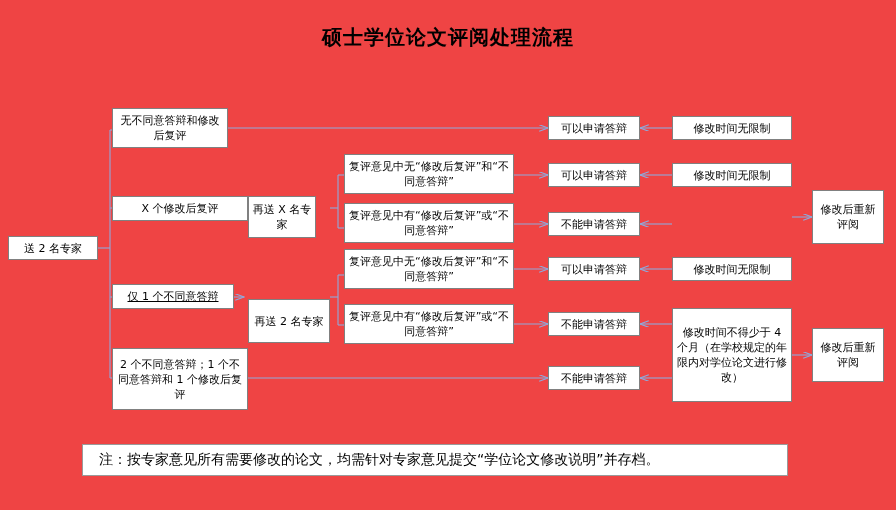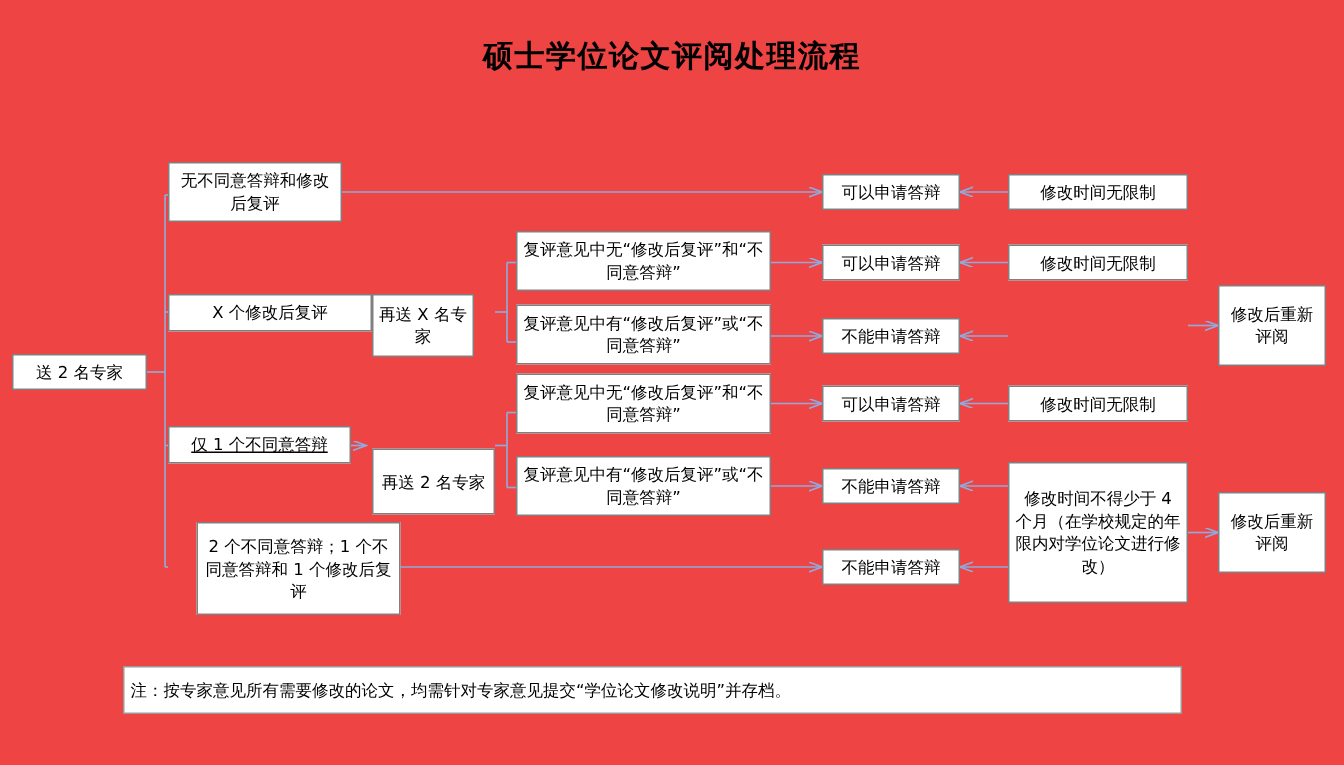--- a/index.html
+++ b/index.html
@@ -58,22 +58,22 @@
     position: absolute;
     left: 82px;
     top: 444px;
     width: 706px;
     height: 32px;
     box-sizing: border-box;
     border: 1px solid #9a9a9a;
     background: #ffffff;
     display: flex;
     align-items: center;
-    padding-left: 4px;
-    font-size: 11px;
+    padding-left: 16px;
+    font-size: 14px;
     color: #000000;
   }
 </style>
 </head>
 <body>
 
 <div id="page">
 
   <div id="title">硕士学位论文评阅处理流程</div>
 
@@ -133,21 +133,21 @@
   </svg>
 
   <div class="node" style="left:8px; top:236px; width:90px; height:24px;">送 2 名专家</div>
 
   <div class="node" style="left:112px; top:108px; width:116px; height:40px;text-align:center;">无不同意答辩和修改后复评</div>
 
   <div class="node" style="left:112px; top:196px; width:136px; height:25px;">X 个修改后复评</div>
 
   <div class="node" style="left:112px; top:284px; width:122px; height:25px;text-decoration:underline;">仅 1 个不同意答辩</div>
 
-  <div class="node" style="left:112px; top:348px; width:136px; height:62px;margin-left:19px;">2 个不同意答辩；1 个不同意答辩和 1 个修改后复评</div>
+  <div class="node" style="left:112px; top:348px; width:136px; height:62px;">2 个不同意答辩；1 个不同意答辩和 1 个修改后复评</div>
 
   <div class="node" style="left:248px; top:196px; width:68px; height:42px;">再送 X 名专家</div>
 
   <div class="node" style="left:248px; top:276px; width:82px; height:44px;margin-top:23px;">再送 2 名专家</div>
 
   <div class="node lft" style="left:344px; top:154px; width:170px; height:40px;">复评意见中无“修改后复评”和“不同意答辩”</div>
 
   <div class="node lft" style="left:344px; top:203px; width:170px; height:40px;">复评意见中有“修改后复评”或“不同意答辩”</div>
 
   <div class="node lft" style="left:344px; top:249px; width:170px; height:40px;">复评意见中无“修改后复评”和“不同意答辩”</div>

